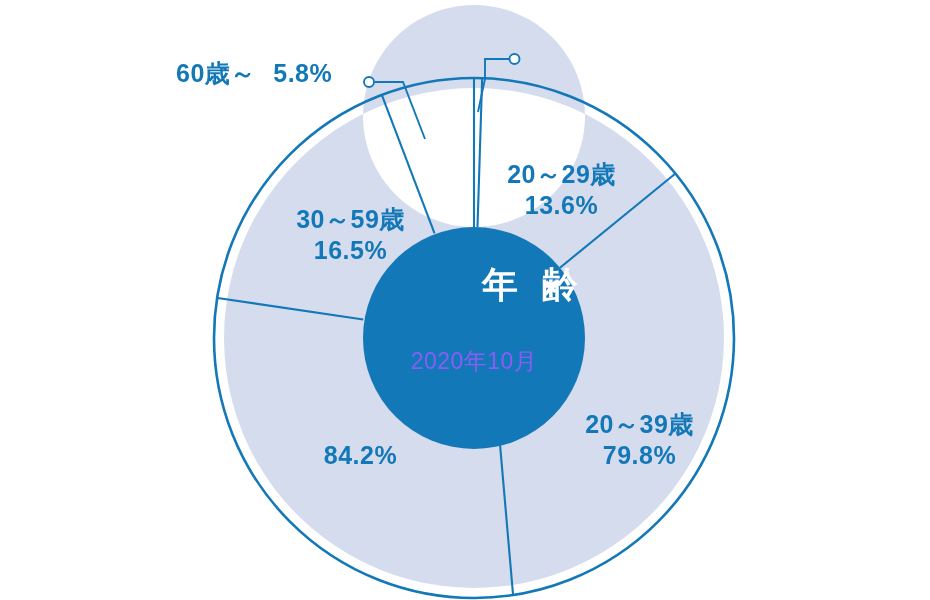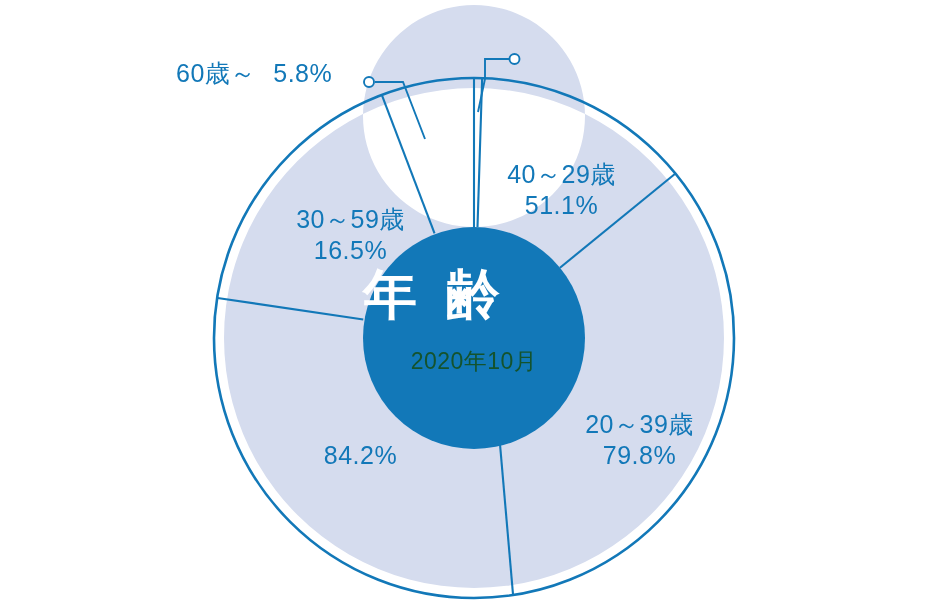--- a/index.html
+++ b/index.html
@@ -20,48 +20,48 @@
     left: 0;
     top: 0;
     width: 930px;
     height: 600px;
   }
   .seg-label {
     position: absolute;
     color: #1278b8;
     font-family: "Liberation Sans", "DejaVu Sans", sans-serif;
     font-size: 25px;
-    font-weight: 400;
+    font-weight: 700;
     line-height: 1.22;
     letter-spacing: 0.5px;
     white-space: nowrap;
     text-align: center;
   }
   .seg-label .lbl-line2 { display: block; }
   .seg-label.inline-lbl { text-align: left; }
   #hub-title {
     position: absolute;
     left: 363px;
     top: 267px;
     width: 222px;
-    text-align: left;
+    text-align: right;
     color: #ffffff;
     font-family: "Liberation Sans", "DejaVu Sans", sans-serif;
-    font-size: 54px;
+    font-size: 36px;
     font-weight: 700;
     letter-spacing: 7px;
     line-height: 1;
   }
   #hub-sub {
     position: absolute;
     left: 363px;
     top: 345px;
     width: 222px;
     text-align: center;
-    color: #14532d;
+    color: #8b5cf6;
     font-family: "Liberation Sans", "DejaVu Sans", sans-serif;
     font-size: 23px;
     font-weight: 500;
     line-height: 1.45;
     letter-spacing: 0.5px;
   }
   #hub-sub span { display: block; }
 </style>
 </head>
 <body>
@@ -104,22 +104,22 @@
     </g>
 
     <g>
       <path d="M 375 82 L 403 82 L 425 139" fill="none" stroke="#1278b8" stroke-width="1.9"></path>
       <circle cx="369" cy="82" r="5" fill="#ffffff" stroke="#1278b8" stroke-width="1.9"></circle>
     </g>
   </svg>
 
 
   <div class="seg-label" style="left:489px; top:159px; width:145px;">
-    <span>40～29歳</span>
-    <span class="lbl-line2">51.1%</span>
+    <span>20～29歳</span>
+    <span class="lbl-line2">13.6%</span>
   </div>
 
   <div class="seg-label" style="left:567px; top:409px; width:145px;">
     <span>20～39歳</span>
     <span class="lbl-line2">79.8%</span>
   </div>
 
   <div class="seg-label" style="left:288px; top:440px; width:145px;">
     <span class="lbl-line2">84.2%</span>
   </div>

